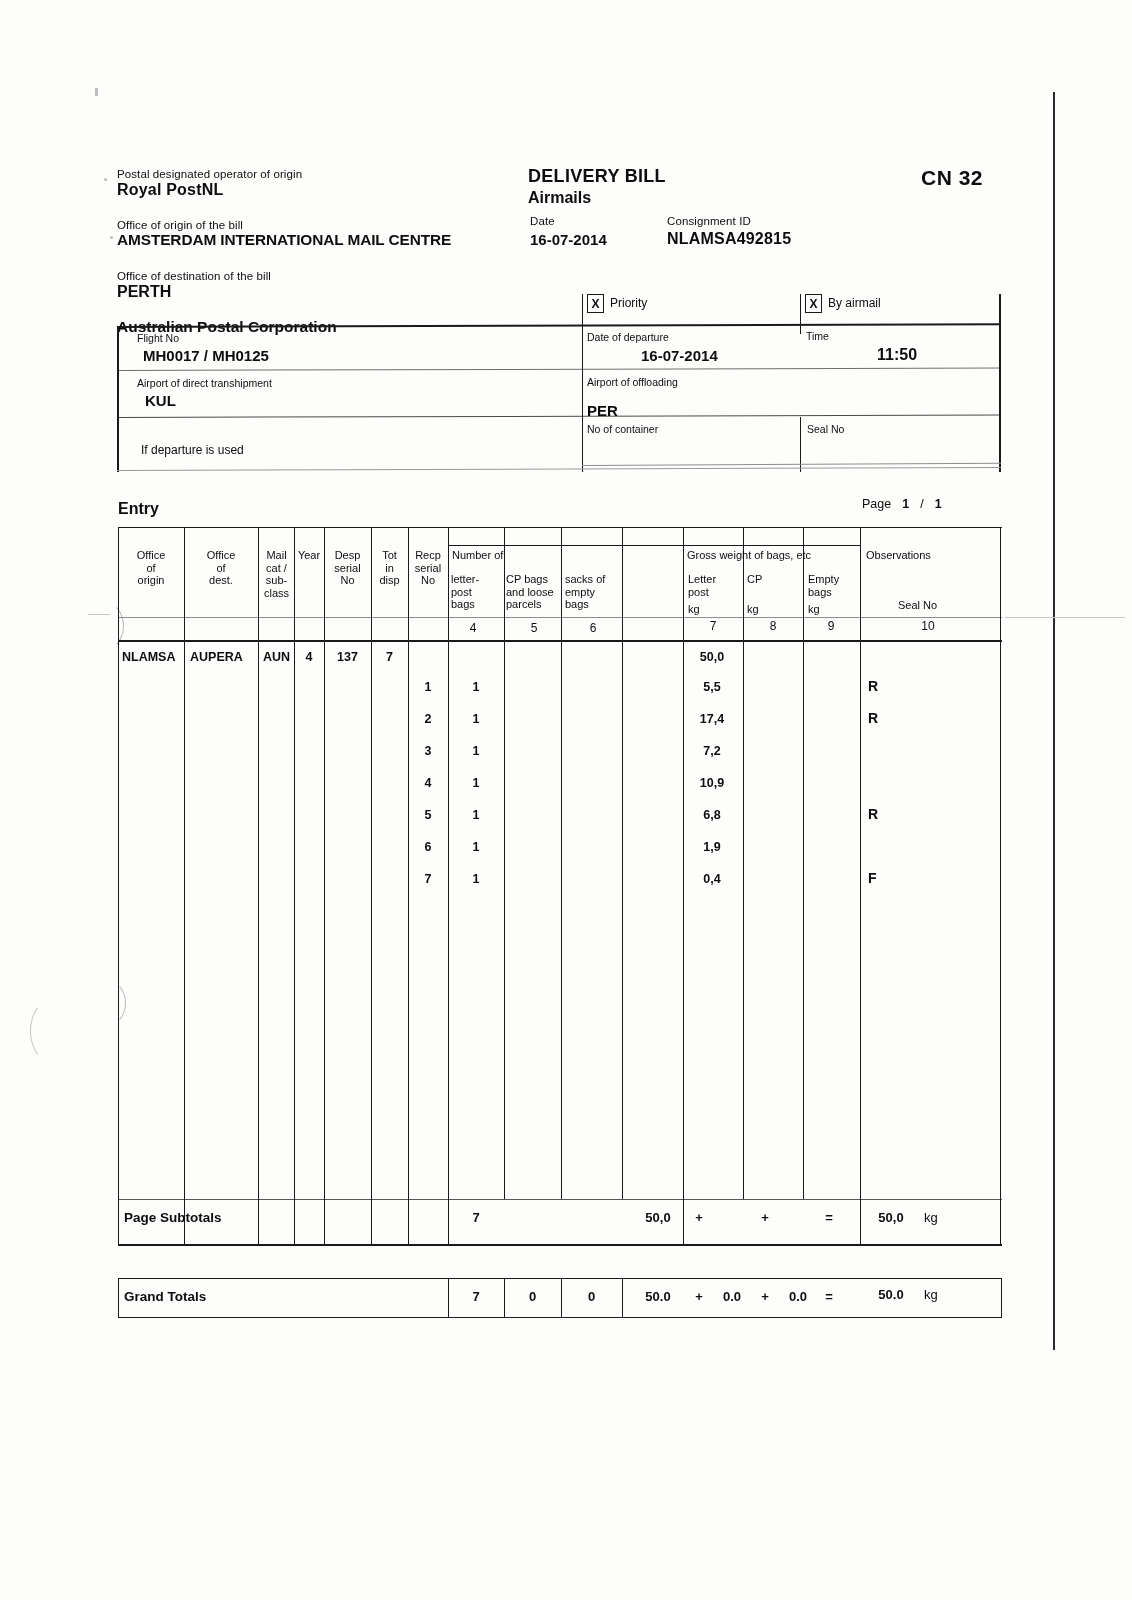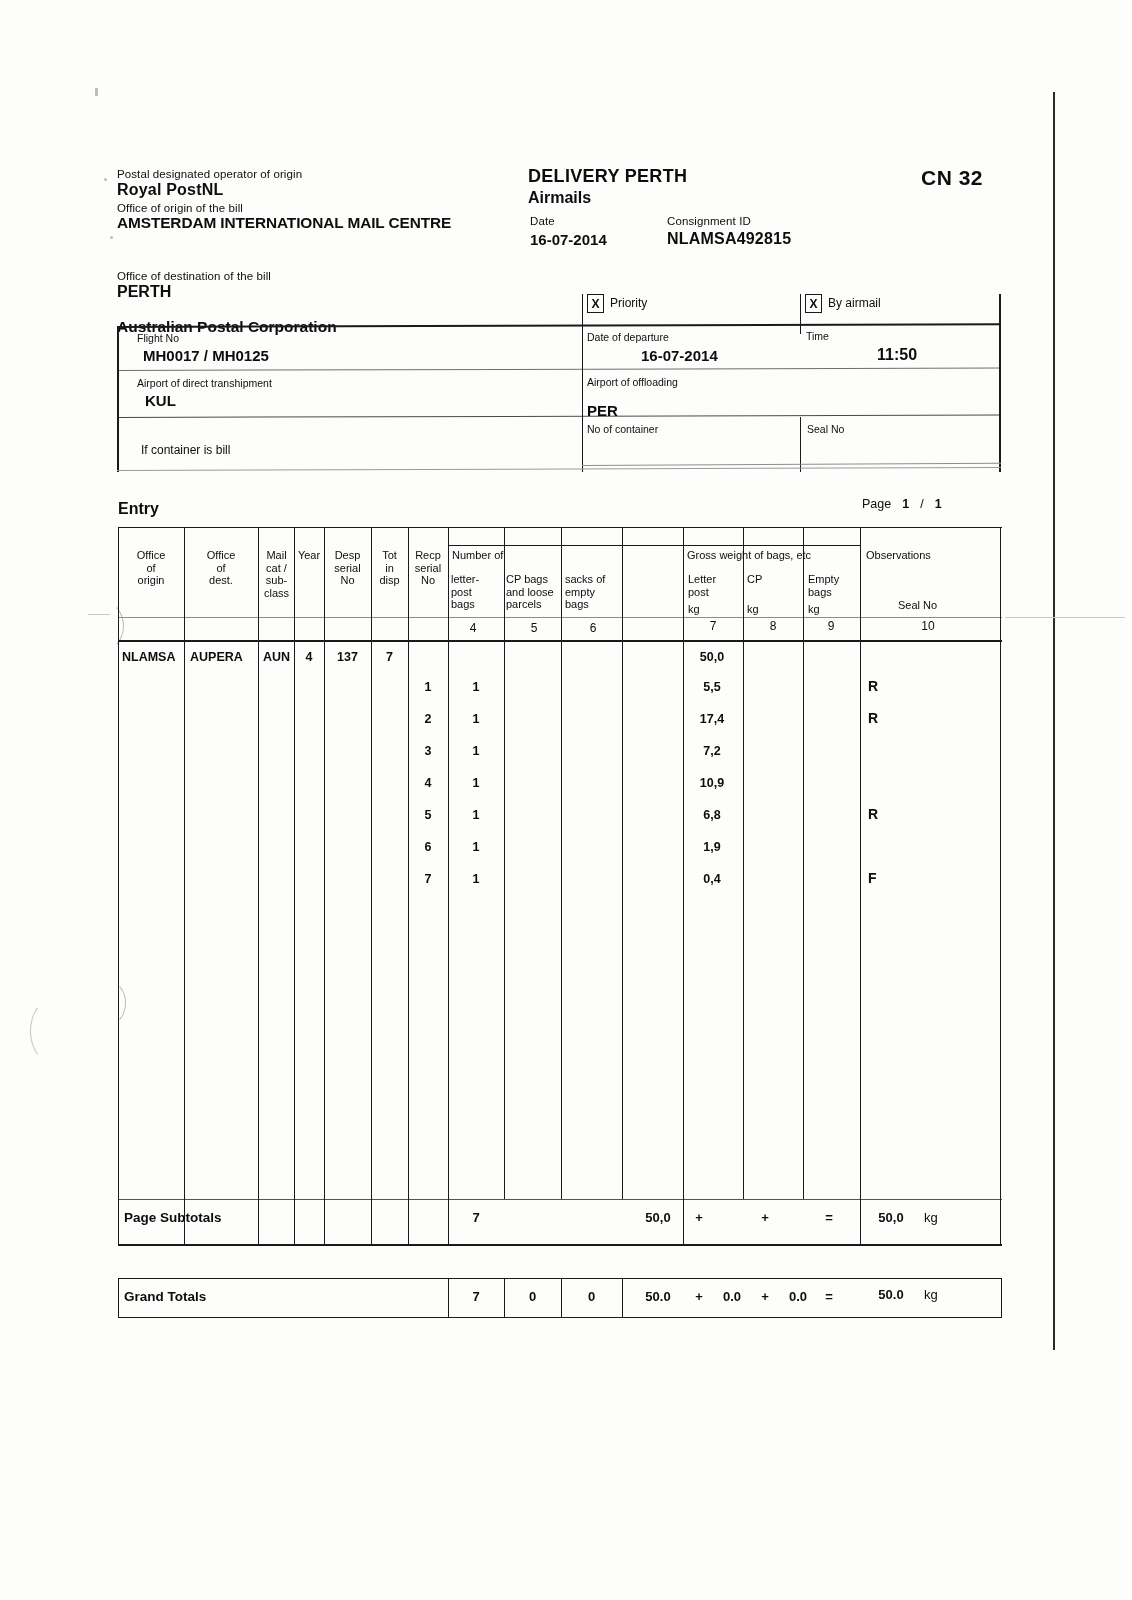--- a/index.html
+++ b/index.html
@@ -86,26 +86,26 @@
   <div class="arc" style="left:30px;top:1000px;width:40px;height:60px;border-color:transparent transparent transparent #c4c4c4;"></div>
   <div class="scanline" style="left:1005px;top:617px;width:120px;height:1px;"></div>
   <div class="scanline" style="left:88px;top:614px;width:22px;height:1px;"></div>
   <div class="speck" style="left:104px;top:178px;width:3px;height:3px;"></div>
   <div class="speck" style="left:95px;top:88px;width:3px;height:8px;border-radius:0;"></div>
   <div class="speck" style="left:110px;top:236px;width:3px;height:3px;"></div>
 
   <div id="hdr-left">
     <div class="lbl">Postal designated operator of origin</div>
     <div class="big">Royal PostNL</div>
-    <div class="lbl" style="margin-top:3px;">Office of origin of the bill</div>
+    <div class="lbl" style="margin-top:20px;">Office of origin of the bill</div>
     <div class="wide">AMSTERDAM INTERNATIONAL MAIL CENTRE</div>
   </div>
 
   <div id="title-block">
-    <div class="t1">DELIVERY PERTH</div>
+    <div class="t1">DELIVERY BILL</div>
     <div class="t2">Airmails</div>
   </div>
   <div id="cn38">CN 32</div>
 
   <div id="date-block">
     <div class="lbl">Date</div>
     <div class="v">16-07-2014</div>
   </div>
   <div id="cons-block">
     <div class="lbl">Consignment ID</div>
@@ -151,21 +151,21 @@
     <div class="fcell-lbl" style="left:20px;top:55px;">Airport of direct transhipment</div>
     <div class="fcell-val" style="left:28px;top:70px;">KUL</div>
     <div class="fcell-lbl" style="left:470px;top:54px;">Airport of offloading</div>
     <div class="fcell-val" style="left:470px;top:80px;">PER</div>
 
     <div class="fcell-lbl" style="left:470px;top:101px;">No of container</div>
     <div class="fcell-val" style="left:470px;top:116px;"></div>
     <div class="fcell-lbl" style="left:690px;top:101px;">Seal No</div>
     <div class="fcell-val" style="left:690px;top:116px;"></div>
 
-    <div class="fcell-lbl" style="left:24px;top:121px;font-size:12px;">If container is bill</div>
+    <div class="fcell-lbl" style="left:24px;top:121px;font-size:12px;">If departure is used</div>
   </div>
 
   <div id="entry-lbl">Entry</div>
   <div id="page-no">
     <span>Page</span>
     <span class="s"><b>1</b></span>
     <span>/</span>
     <span class="s"><b>1</b></span>
   </div>
 

